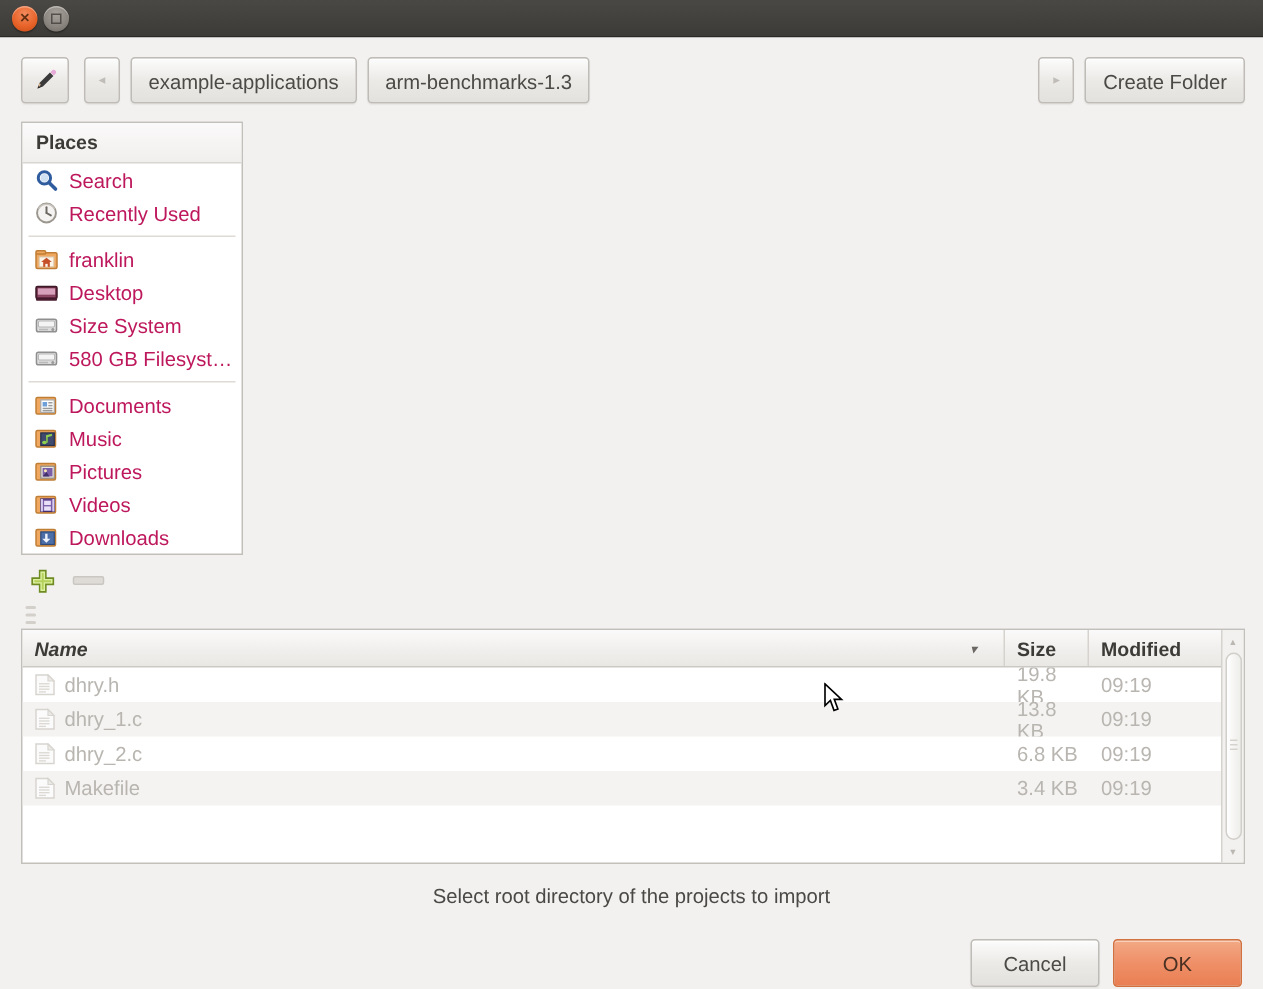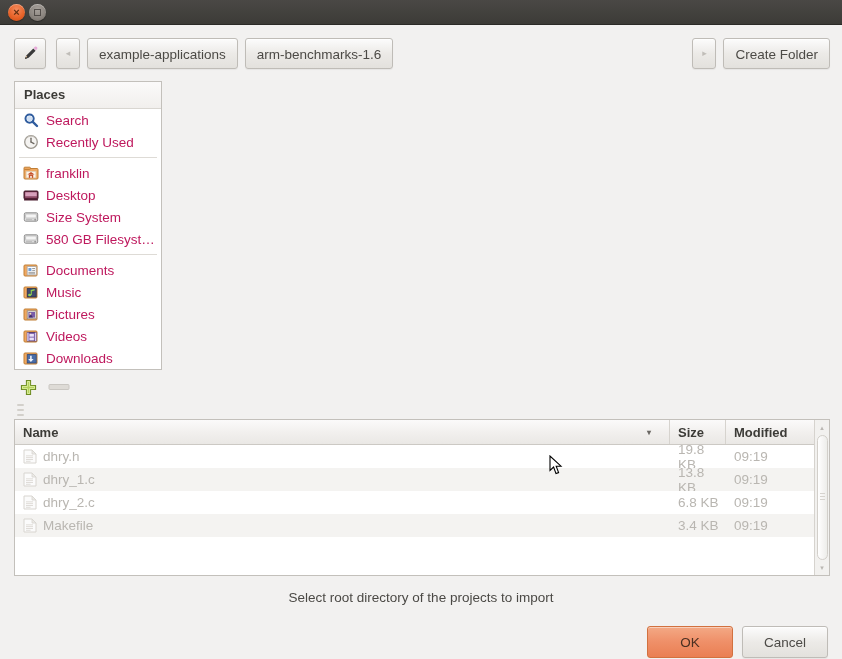--- a/index.html
+++ b/index.html
@@ -224,21 +224,21 @@
   }
   .th {
     display: flex;
     align-items: center;
     padding-left: 8px;
     box-sizing: border-box;
     border-right: 1px solid #d6d3ce;
     cursor: default;
     overflow: hidden;
   }
-  .th.name { flex: 1 1 auto; justify-content: space-between; padding-right: 18px; }
+  .th.name { flex: 1 1 auto; justify-content: space-between; padding-right: 18px; font-style: italic; }
   .th.size { width: 56px; }
   .th.mod  { width: 88px; border-right: none; }
   .th .sortarrow { font-size: 8px; color: #6b6864; }
   .rows { flex: 1 1 auto; }
   .row {
     display: flex;
     height: 23px;
     font-size: 13.5px;
     color: #b9b6b1;
     cursor: default;
@@ -351,21 +351,21 @@
           <path d="M3 14 L3.7 12.1 L4.9 13.3 Z" fill="#2b2b2b"></path>
         </svg>
       </span>
     </div>
 
     <div class="btn nav dim">
       <span>◂</span>
     </div>
 
     <div class="btn crumb">example-applications</div>
-    <div class="btn crumb">arm-benchmarks-1.6</div>
+    <div class="btn crumb">arm-benchmarks-1.3</div>
 
     <div class="spacer"></div>
 
     <div class="btn nav dim" style="margin-right:0;">
       <span>▸</span>
     </div>
 
     <div class="btn create-folder">Create Folder</div>
   </div>
 
@@ -655,22 +655,22 @@
           </div>
           <div class="arrow">▾</div>
         </div>
       </div>
     </div>
   </div>
 
   <div class="statusline">Select root directory of the projects to import</div>
 
   <div class="actionbar">
+    <div class="btn wide">Cancel</div>
     <div class="btn wide primary">OK</div>
-    <div class="btn wide">Cancel</div>
   </div>
 </div>
 
 <div class="cursor">
   <svg width="14" height="21" viewBox="0 0 14 21">
     <path d="M1 1 L1 15.4 L4.6 12 L7 18.6 L9.6 17.6 L7.2 11.2 L12 11.2 Z" fill="#ffffff" stroke="#000000" stroke-width="1.1" stroke-linejoin="miter"></path>
   </svg>
 </div>
 
 </body></html>

